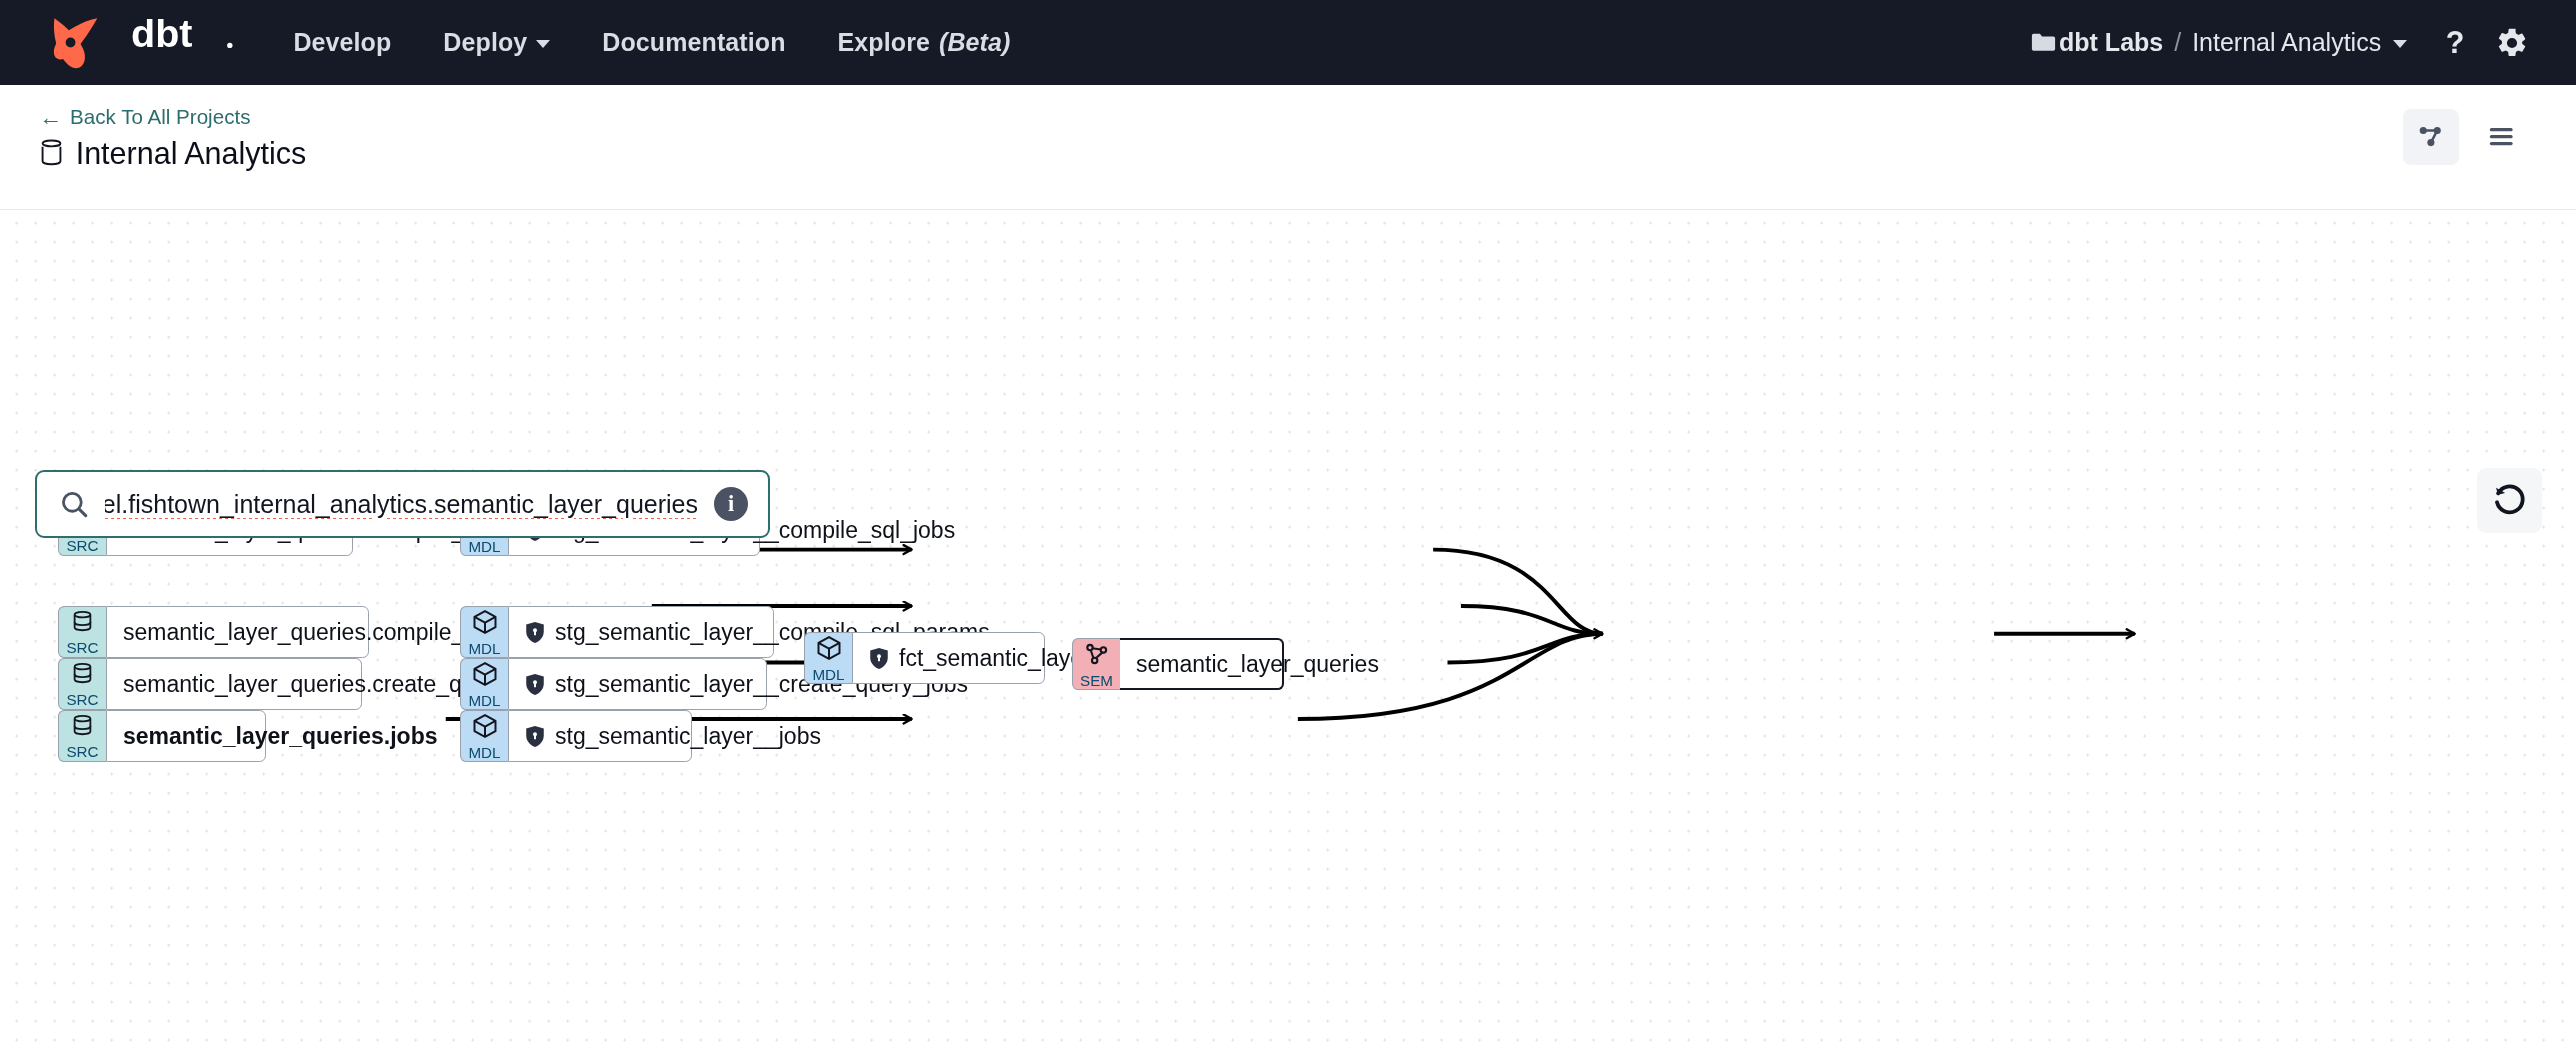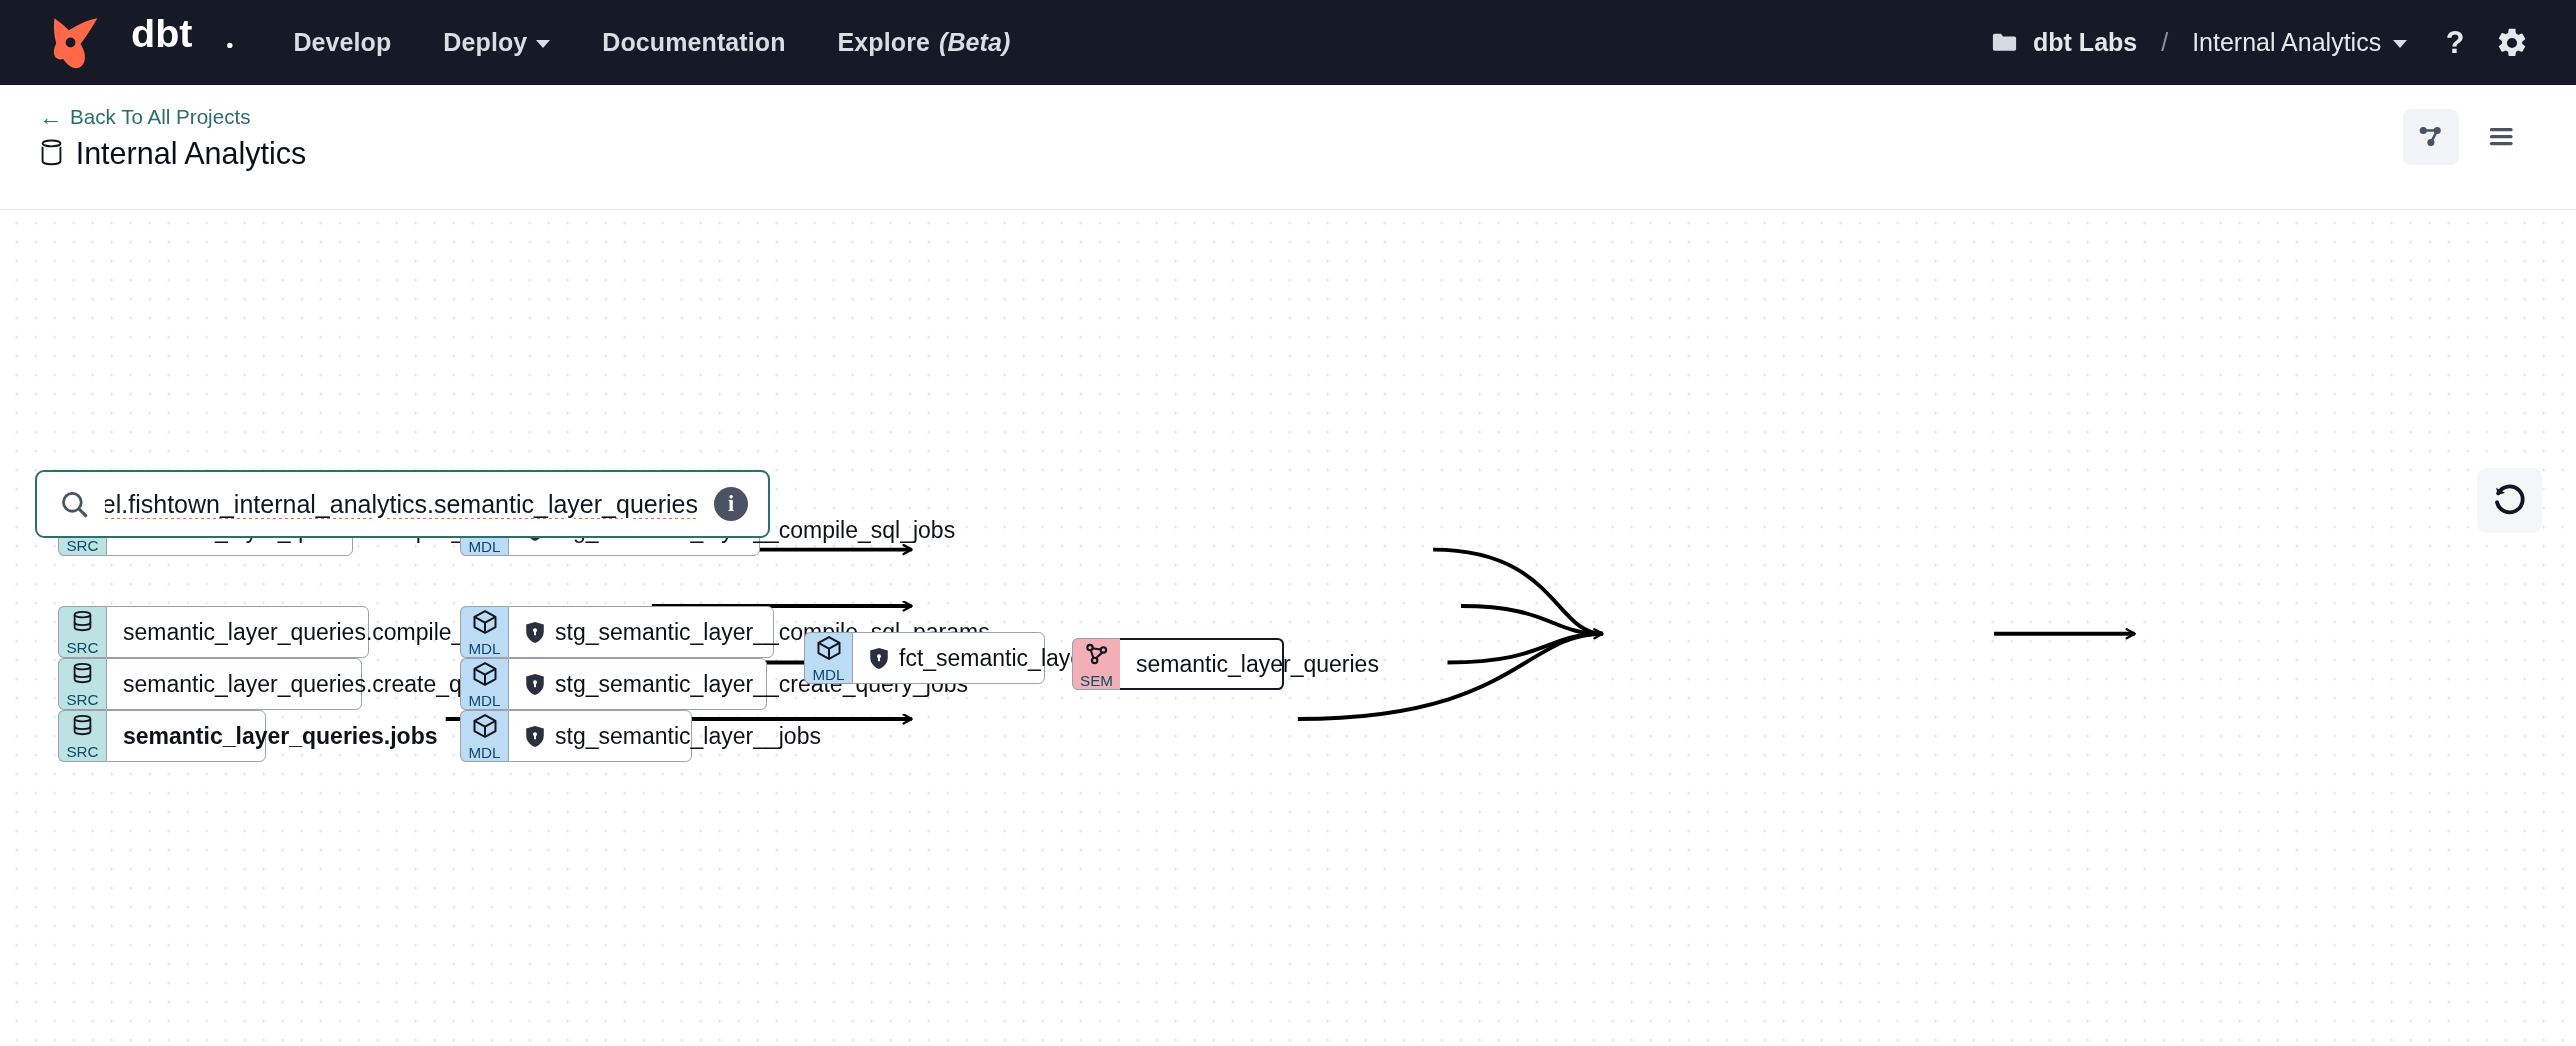--- a/index.html
+++ b/index.html
@@ -43,21 +43,21 @@
     border-top: 8px solid #DADDE4;
     margin-top: 3.6px;
   }
   .nav-right {
     margin-left: auto;
     display: flex;
     align-items: center;
     gap: 0;
   }
   .acct {
-    display: flex; align-items: center; gap: 16px;
+    display: flex; align-items: center; gap: 3px;
     color: #E4E7EC; font-size: 25px;
   }
   .acct-name { font-weight: 700; }
   .acct-sep { color: #8D94A5; font-weight: 400; margin: 0 8px; }
   .acct-proj { font-weight: 400; display:flex; align-items:center; gap: 11.7px; cursor: pointer;}
   .folder-ico { width: 25px; height: 20.6px; display:block; }
   .help-ico { font-size: 30.5px; color: #E4E7EC; font-weight: 700; margin-left: 39px; cursor: pointer; }
   .gear-ico { margin-left: 30.5px; cursor: pointer; display:block; }
 
   

